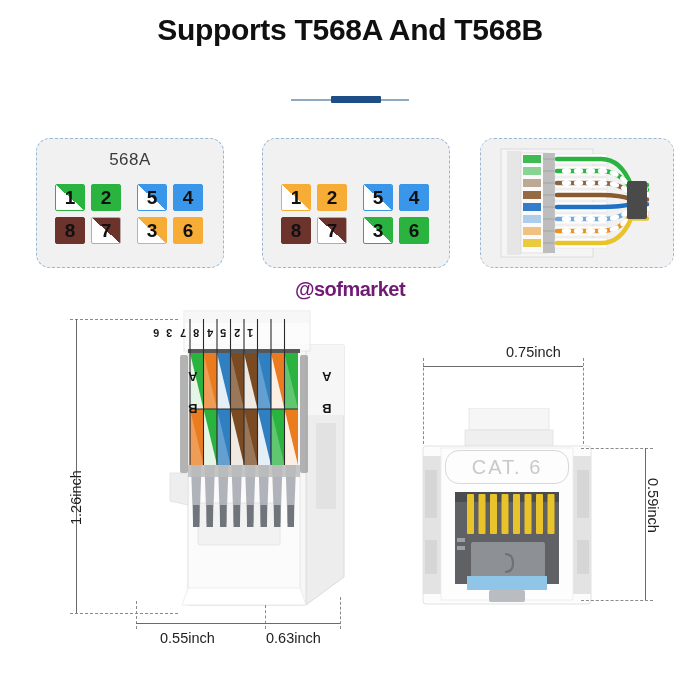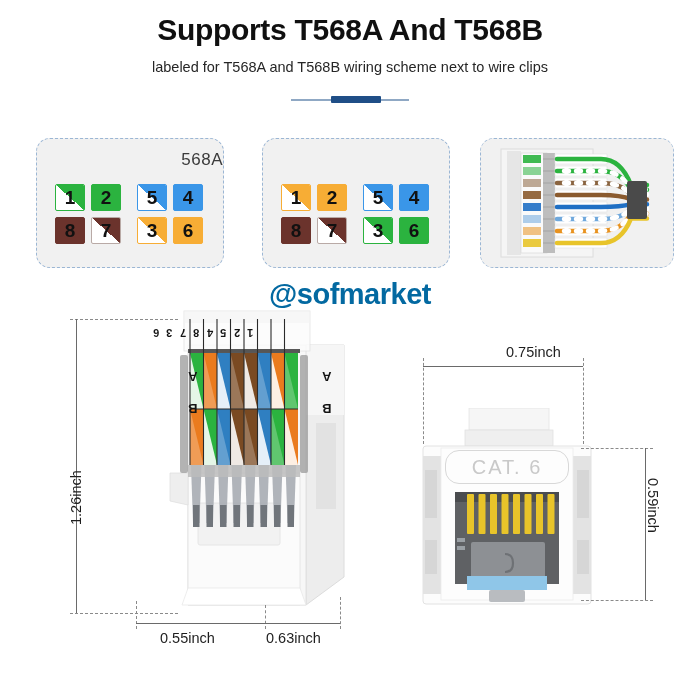--- a/index.html
+++ b/index.html
@@ -24,40 +24,40 @@
   .divider .bar-thin{position:absolute;left:0;top:2.5px;width:118px;height:2px;background:#8fa8c4;}
   .divider .bar-thick{position:absolute;left:40px;top:0px;width:50px;height:7px;background:#1f4e87;border-radius:1px;}
 
   
   .card{
     position:absolute;border:1.6px dashed #9bb6d4;border-radius:14px;
     background:#f1f1f1;
   }
   .card-inner{position:absolute;left:0;top:0;right:0;bottom:0;border-radius:12px;overflow:hidden;}
   .card-label{
-    position:absolute;left:0;right:0;top:11px;text-align:right;
+    position:absolute;left:0;right:0;top:11px;text-align:center;
     font-size:17px;color:#3b3b3b;font-weight:400;letter-spacing:.5px;
   }
 
   
   .pingrid{position:absolute;display:grid;grid-template-columns:repeat(2,30px);
     grid-auto-rows:27px;gap:6px;}
   .pin{
     position:relative;width:30px;height:27px;border-radius:2px;
     display:flex;align-items:center;justify-content:center;
     font-size:19px;font-weight:700;color:#111;line-height:1;
     box-sizing:border-box;overflow:hidden;
   }
   .pin .num{position:relative;z-index:3;}
   .pin .tri{position:absolute;inset:0;z-index:2;}
 
   
   .watermark{
     position:absolute;left:0;top:278px;width:700px;text-align:center;
-    font-size:29px;font-weight:bold;color:#0369a1;letter-spacing:-0.5px;
+    font-size:20px;font-weight:bold;color:#701a75;letter-spacing:-0.5px;
   }
 
   
   .photo{position:absolute;}
 
   
   .dimline{position:absolute;background:#6a6a6a;}
   .dash-h{position:absolute;height:0;border-top:1px dashed #8a8a8a;}
   .dash-v{position:absolute;width:0;border-left:1px dashed #8a8a8a;}
   .dimtext{position:absolute;font-size:14.5px;color:#1e1e1e;white-space:nowrap;}
@@ -70,21 +70,20 @@
     display:flex;align-items:center;justify-content:center;
     font-size:20px;color:#c9c9c9;letter-spacing:2px;font-weight:400;
   }
 </style>
 </head>
 <body>
 
 <div class="stage">
 
   <div class="title">Supports T568A And T568B</div>
-  <div class="subtitle">labeled for T568A and T568B wiring scheme next to wire clips</div>
   <div class="divider">
     <div class="bar-thin"></div>
     <div class="bar-thick"></div>
   </div>
 
   <div class="card" style="left:36px;top:138px;width:186px;height:128px;">
     <div class="card-label">568A</div>
     <div class="pingrid" id="grid-a-left" style="left:18px;top:45px;">
         <div class="pin" style="background: rgb(255, 255, 255); border: 1.5px solid rgb(43, 179, 63);">
           <div class="tri" style="background: linear-gradient(to left bottom, rgb(43, 179, 63) 50%, transparent 50%);"></div>

